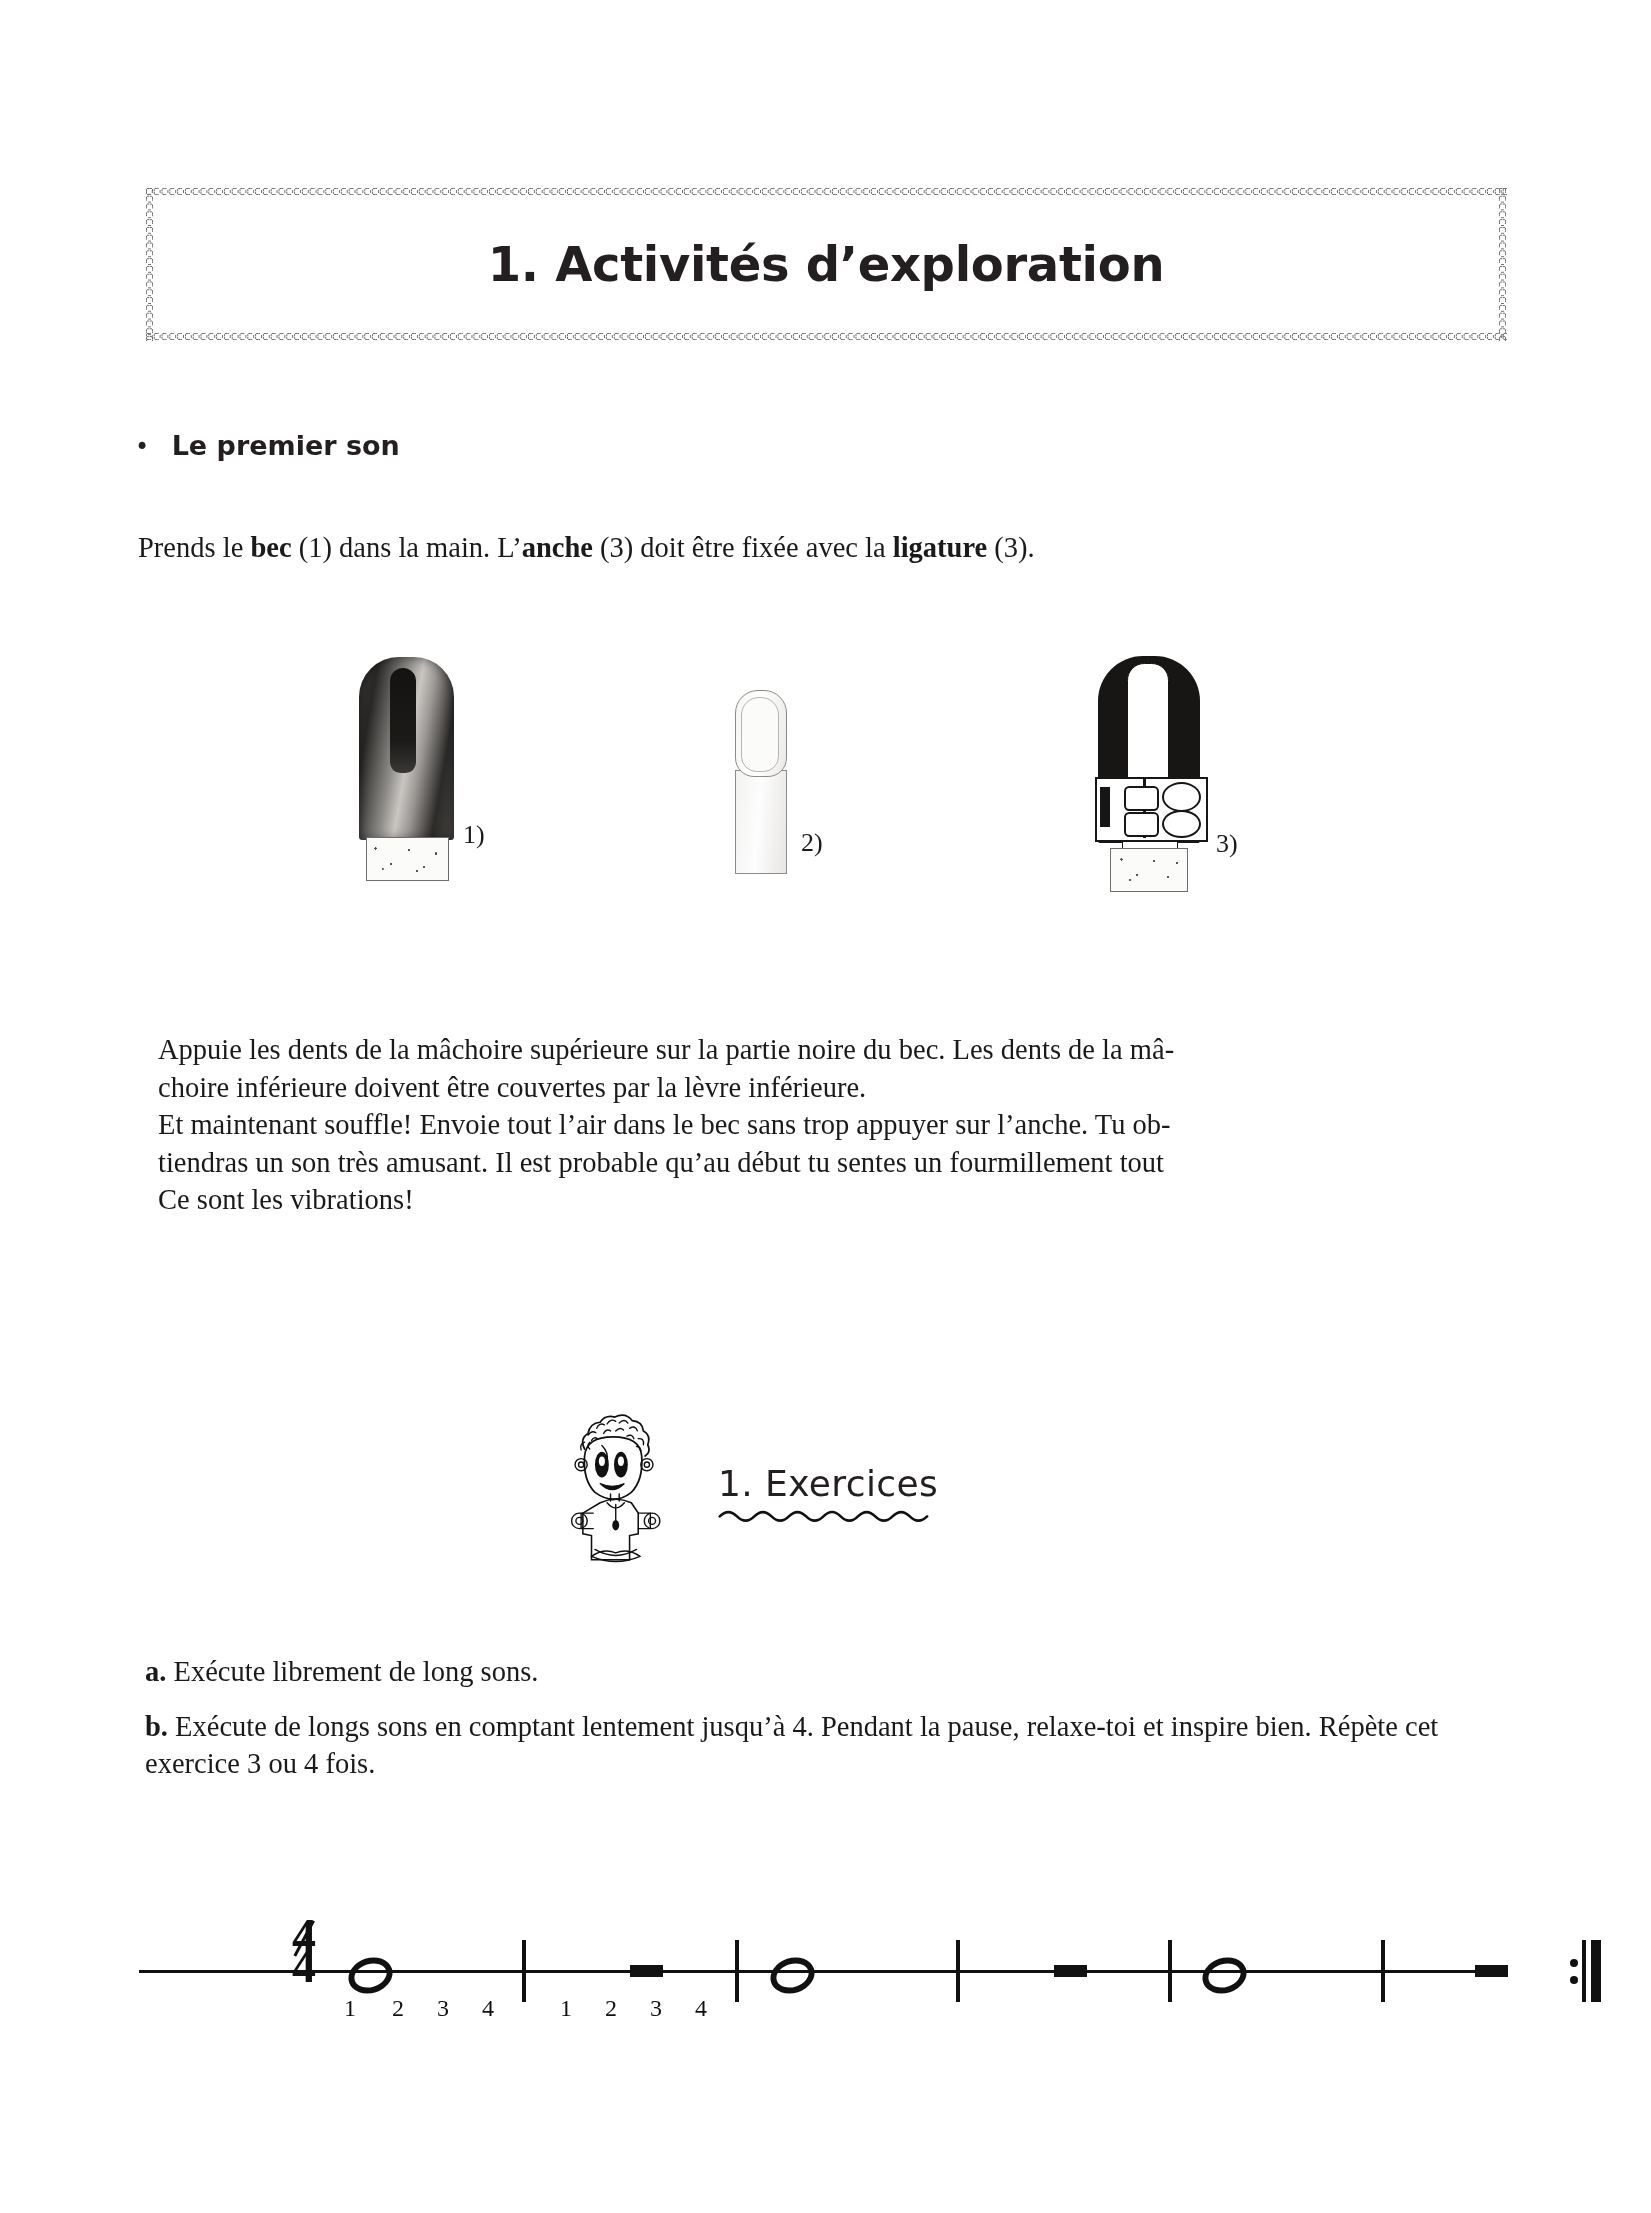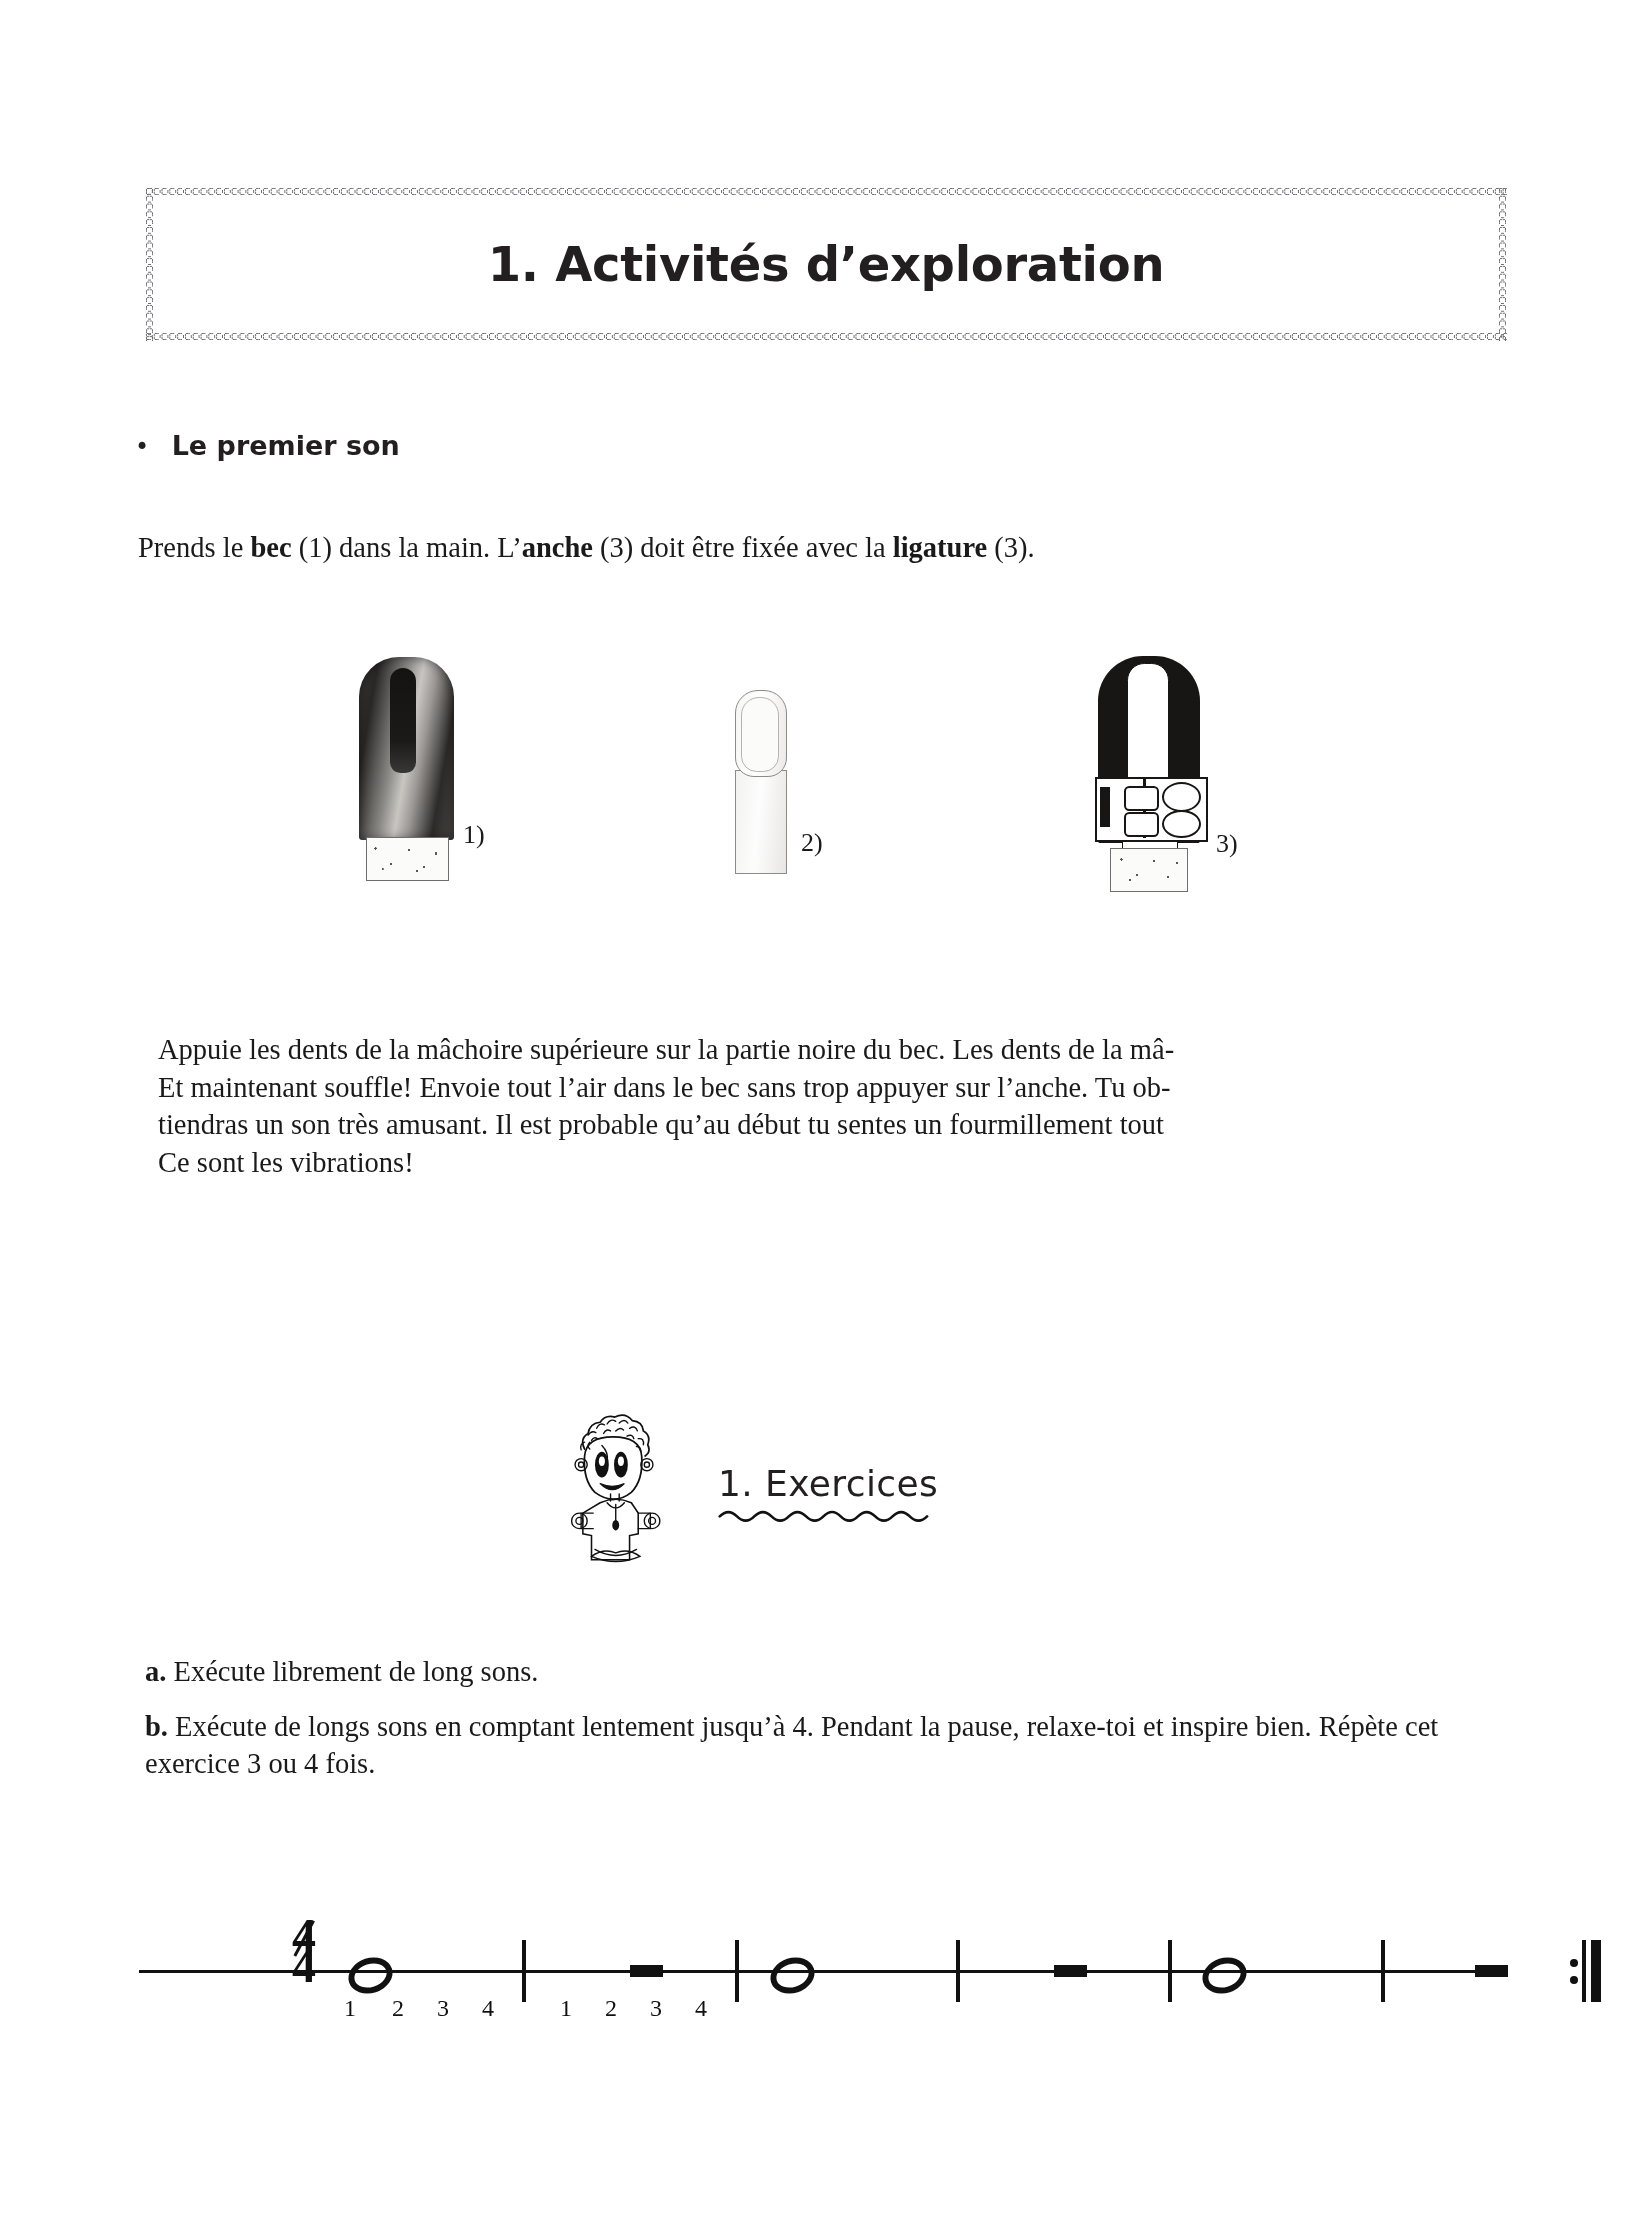--- a/index.html
+++ b/index.html
@@ -188,20 +188,21 @@
       <span class="scr a"></span>
       <span class="scr b"></span>
       <span class="cork"></span>
       <span class="fig-cap cap">3)</span>
     </div>
 
   </div>
 
   <div class="para" id="p-block">
     <span class="ln">Appuie les dents de la mâchoire supérieure sur la partie noire du bec. Les dents de la mâ-</span>
+    <span class="ln">choire inférieure doivent être couvertes par la lèvre inférieure.</span>
     <span class="ln">Et maintenant souffle! Envoie tout l’air dans le bec sans trop appuyer sur l’anche. Tu ob-</span>
     <span class="ln">tiendras un son très amusant. Il est probable qu’au début tu sentes un fourmillement tout</span>
     <span class="ln">Ce sont les vibrations!</span>
   </div>
 
   <div class="ex-head">
 
     <svg class="ex-mascot" viewBox="0 0 120 178">
       <g fill="none" stroke="#111" stroke-width="1.6" stroke-linecap="round">
 

